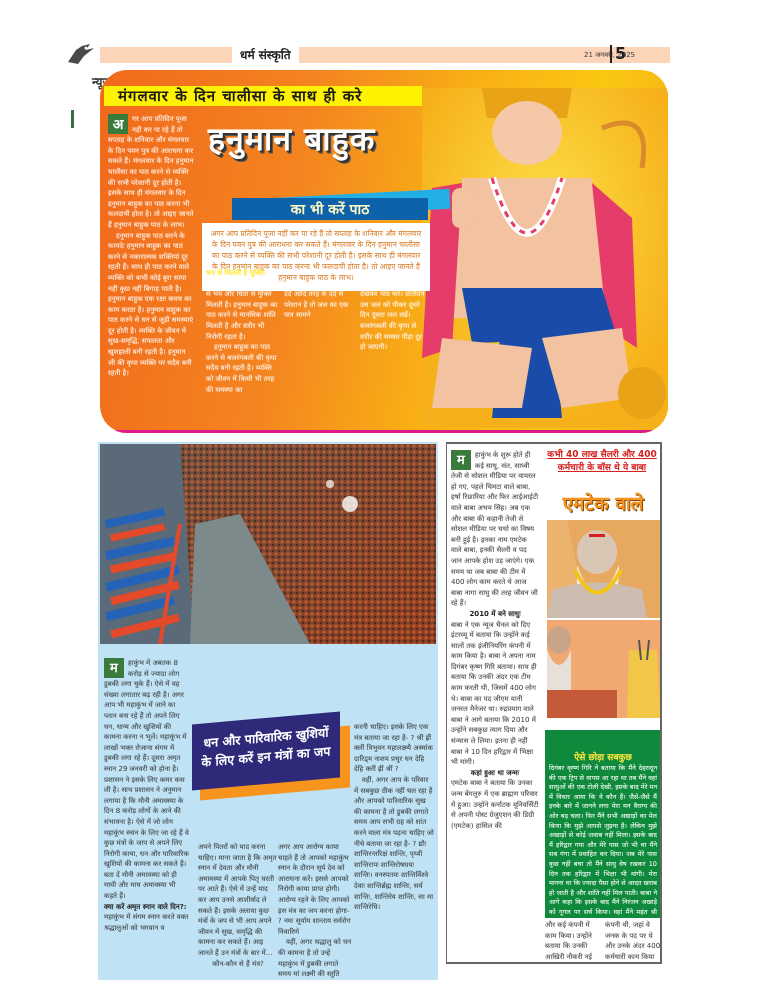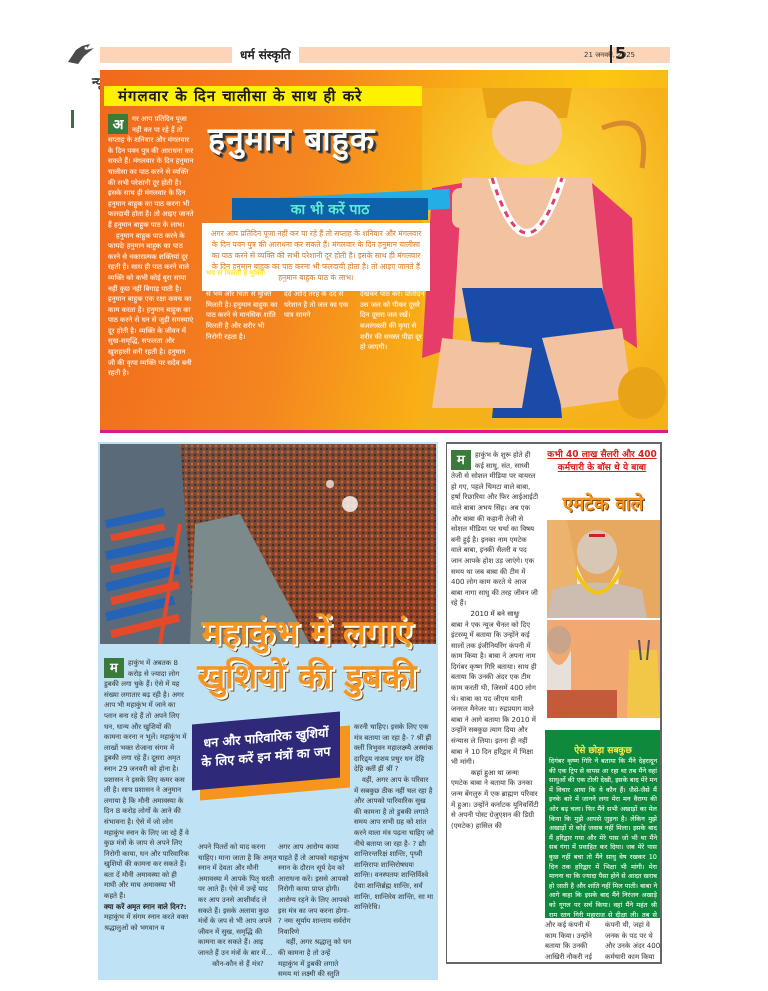--- a/index.html
+++ b/index.html
@@ -13,27 +13,27 @@
   .hdr-logo { left: 66px; top: 42px; width: 32px; height: 24px; }
   .hdr-brand { left: 92px; top: 45px; font-size: 12px; font-weight: bold; color: #333; line-height: 18px; margin-top: 28px; }
   .hdr-brand .red { color: #d4201f; }
   .hdr-section { left: 232px; top: 46px; background: #fff; padding: 0 8px; font-size: 12px; font-weight: bold; color: #222; line-height: 18px; }
   .hdr-date { left: 584px; top: 50px; font-size: 7px; color: #333; }
   .hdr-page { left: 610px; top: 45px; font-size: 16px; font-weight: bold; border-left: 2px solid #222; padding-left: 3px; line-height: 18px; color: #222; }
   .margin-mark { left: 71px; top: 110px; width: 3px; height: 18px; background: #3b6b47; }
 
   
   .top-art { left: 100px; top: 70px; width: 568px; height: 363px;
-    background: linear-gradient(100deg, #f1691c 0%, #f48520 35%, #f9b015 60%, #fbc712 80%, #f6b01a 100%); overflow: hidden; }
+    background: linear-gradient(100deg, #f1691c 0%, #f48520 35%, #f9b015 60%, #fbc712 80%, #f6b01a 100%); overflow: hidden; border-radius: 27px; }
   .top-art .bottom-line { position: absolute; left: 0; bottom: 0; width: 100%; height: 3px; background: #e0198b; }
   .kicker { left: 4px; top: 16px; width: 318px; height: 20px; background: #fff200; font-size: 15px; font-weight: bold; color: #1a1a1a; padding-left: 14px; line-height: 20px; letter-spacing: 1px; }
   .hanuman-img { left: 322px; top: 18px; width: 246px; height: 340px; }
   .big-title { left: 108px; top: 46px; font-size: 32px; font-weight: bold; color: #fff; text-shadow: 2px 2px 0 #333, 3px 3px 0 #555; letter-spacing: 1px; }
   .sub-ribbon-back { left: 150px; top: 124px; width: 200px; height: 20px; background: #23aee5; transform: rotate(-3deg); }
-  .sub-ribbon { left: 132px; top: 128px; width: 196px; height: 22px; background: #0d62a9; color: #5eead4; font-size: 14px; font-weight: bold; text-align: center; line-height: 22px; }
+  .sub-ribbon { left: 132px; top: 128px; width: 196px; height: 22px; background: #0d62a9; color: #fef9c3; font-size: 14px; font-weight: bold; text-align: center; line-height: 22px; }
   .intro-box { left: 102px; top: 153px; width: 228px; height: 68px; background: #fff; padding: 5px 6px; font-size: 7.5px; line-height: 11px; color: #d87a22; text-align: center; }
 
   .col { font-size: 7px; line-height: 10.6px; color: #fff; }
   .col1 { left: 8px; top: 44px; width: 86px; }
   .col2 { left: 106px; top: 198px; width: 74px; }
   .col3 { left: 184px; top: 198px; width: 72px; }
   .col4 { left: 260px; top: 198px; width: 68px; }
   .dropcap { float: left; width: 20px; height: 20px; background: #3a7a3a; color: #fff; font-size: 14px; font-weight: bold; text-align: center; line-height: 20px; margin: 0 4px 0 0; }
   .subhead-yellow { color: #ffe93d; font-weight: bold; }
   .indent { text-indent: 8px; }
@@ -53,26 +53,26 @@
   .bold-run { font-weight: bold; color: #222; text-align: right; }
 
   
   .baba { left: 446px; top: 442px; width: 216px; height: 522px; border: 2px solid #666; border-left: 1px solid #666; background: #fff; overflow: hidden; }
   .baba-col { font-size: 7px; line-height: 10.6px; color: #333; }
   .bcol1 { left: 4px; top: 6px; width: 88px; }
   .baba-kicker { left: 98px; top: 4px; width: 114px; font-size: 9px; font-weight: bold; color: #d4201f; text-decoration: underline; text-align: center; line-height: 13px; }
   .baba-title { left: 98px; top: 46px; width: 116px; font-size: 19px; font-weight: bold; color: #f79420; text-shadow: 1px 1px 0 #7a4a10; text-align: center; }
   .baba-img1 { left: 100px; top: 76px; width: 114px; height: 98px; }
   .baba-img2 { left: 100px; top: 176px; width: 114px; height: 98px; }
-  .green-box { left: 98px; top: 286px; width: 116px; height: 188px; background: #0f8a3d; padding: 13px 4px; overflow: hidden; }
+  .green-box { left: 98px; top: 286px; width: 116px; height: 188px; background: #0f8a3d; padding: 20px 4px; overflow: hidden; }
   .green-box .gtitle { font-size: 9px; font-weight: bold; color: #ffe93d; text-align: center; line-height: 14px; }
   .green-box .gtext { font-size: 6.5px; line-height: 9.6px; color: #fff; text-align: justify; }
   .bcol2 { left: 98px; top: 476px; width: 56px; }
   .bcol3 { left: 158px; top: 476px; width: 56px; }
-  .baba-sub { font-weight: normal; color: #222; text-align: center; }
+  .baba-sub { font-weight: bold; color: #222; text-align: center; }
 </style>
 </head>
 <body>
 
 <div class="abs hdr-band"></div>
 <svg class="abs hdr-logo" viewBox="0 0 32 24">
   <path d="M2 20 L10 8 L16 4 L24 2 L20 8 L28 6 L18 14 L12 22 Z" fill="#4a4a4a"></path>
   <circle cx="20" cy="6" r="1.5" fill="#fff"></circle>
 </svg>
 <div class="abs hdr-brand">
@@ -115,20 +115,21 @@
   <div class="abs intro-box">अगर आप प्रतिदिन पूजा नहीं कर पा रहे हैं तो सप्ताह के शनिवार और मंगलवार के दिन पवन पुत्र की आराधना कर सकते हैं। मंगलवार के दिन हनुमान चालीसा का पाठ करने से व्यक्ति की सभी परेशानी दूर होती है। इसके साथ ही मंगलवार के दिन हनुमान बाहुक का पाठ करना भी फलदायी होता है। तो आइए जानते हैं हनुमान बाहुक पाठ के लाभ।</div>
 
   <div class="abs col col1">
     <span class="dropcap">अ</span>
     <span>गर आप प्रतिदिन पूजा नहीं कर पा रहे हैं तो सप्ताह के शनिवार और मंगलवार के दिन पवन पुत्र की आराधना कर सकते हैं। मंगलवार के दिन हनुमान चालीसा का पाठ करने से व्यक्ति की सभी परेशानी दूर होती है। इसके साथ ही मंगलवार के दिन हनुमान बाहुक का पाठ करना भी फलदायी होता है। तो आइए जानते हैं हनुमान बाहुक पाठ के लाभ।</span>
     <p class="indent">हनुमान बाहुक पाठ करने के फायदेः हनुमान बाहुक का पाठ करने से नकारात्मक शक्तियां दूर रहती हैं। साथ ही पाठ करने वाले व्यक्ति को कभी कोई बुरा साया नहीं कुछ नहीं बिगाड़ पाती है। हनुमान बाहुक एक रक्षा कवच का काम करता है। हनुमान बाहुक का पाठ करने से धन से जुड़ी समस्याएं दूर होती है। व्यक्ति के जीवन में सुख-समृद्धि, सफलता और खुशहाली बनी रहती है। हनुमान जी की कृपा व्यक्ति पर सदैव बनी रहती है।</p>
   </div>
   <div class="abs col col2">
     <span class="subhead-yellow">भय से मिलती है मुक्तिः</span>
     <span>हनुमान बाहुक का पाठ करने से भय और चिंता से मुक्ति मिलती है। हनुमान बाहुक का पाठ करने से मानसिक शांति मिलती है और शरीर भी निरोगी रहता है।</span>
+    <p class="indent">हनुमान बाहुक का पाठ करने से बजरंगबली की कृपा सदैव बनी रहती है। व्यक्ति को जीवन में किसी भी तरह की समस्या का</p>
   </div>
   <div class="abs col col3">
     <p class="indent">अगर कोई गठिया, वात, सिरदर्द, कंठ रोग, जोड़ों का दर्द आदि तरह के दर्द से परेशान है तो जल का एक पात्र सामने</p>
   </div>
   <div class="abs col col4">रखकर हनुमान बाहुक का 26 या 21 दिनों तक मुहूर्त देखकर पाठ करें। प्रतिदिन उस जल को पीकर दूसरे दिन दूसरा जल रखें। बजरंगबली की कृपा से शरीर की समस्त पीड़ा दूर हो जाएगी।</div>
   <div class="bottom-line"></div>
 </div>
 
 <div class="abs kumbh">
   <svg class="abs kumbh-img" viewBox="0 0 336 200" preserveAspectRatio="none">
@@ -155,24 +156,20 @@
     <g fill="#e44a2a">
       <rect x="10" y="85" width="55" height="7" transform="rotate(-12 37 88)"></rect>
       <rect x="10" y="115" width="65" height="8" transform="rotate(-12 42 119)"></rect>
       <rect x="10" y="145" width="70" height="8" transform="rotate(-14 45 149)"></rect>
       <rect x="10" y="178" width="70" height="8" transform="rotate(-14 45 182)"></rect>
     </g>
     <line x1="80" y1="80" x2="60" y2="200" stroke="#e44a2a" stroke-width="4"></line>
     <circle cx="250" cy="60" r="8" fill="#fff" opacity="0.8"></circle>
     <circle cx="230" cy="40" r="4" fill="#fff" opacity="0.7"></circle>
   </svg>
-  <div class="abs kumbh-title">
-    <div>महाकुंभ में लगाएं</div>
-    <div>खुशियों की डुबकी</div>
-  </div>
   <div class="abs mantra-ribbon-back"></div>
   <div class="abs mantra-ribbon">धन और पारिवारिक खुशियों के लिए करें इन मंत्रों का जप</div>
 
   <div class="abs kumbh-col kcol1">
     <span class="dropcap-green">म</span>
     <span>हाकुंभ में अबतक 8 करोड़ से ज्यादा लोग डुबकी लगा चुके हैं। ऐसे में यह संख्या लगातार बढ़ रही है। अगर आप भी महाकुंभ में जाने का प्लान बना रहे हैं तो अपने लिए धन, धान्य और खुशियों की कामना करना न भूलें। महाकुंभ में लाखों भक्त रोजाना संगम में डुबकी लगा रहे हैं। दूसरा अमृत स्नान 29 जनवरी को होना है। प्रशासन ने इसके लिए कमर कस ली है। साथ प्रशासन ने अनुमान लगाया है कि मौनी अमावस्या के दिन 8 करोड़ लोगों के आने की संभावना है। ऐसे में जो लोग महाकुंभ स्नान के लिए जा रहे हैं वे कुछ मंत्रों के जाप से अपने लिए निरोगी काया, धन और पारिवारिक खुशियों की कामना कर सकते हैं। बता दें मौनी अमावस्या को ही माघी और माघ अमावस्या भी कहते हैं।</span>
     <p><span class="bold-run">क्या करें अमृत स्नान वाले दिन?:</span> <span>महाकुंभ में संगम स्नान करते वक्त श्रद्धालुओं को भगवान व</span></p>
   </div>
   <div class="abs kumbh-col kcol2">
     <span>अपने पितरों को याद करना चाहिए। माना जाता है कि अमृत स्नान में देवता और मौनी अमावस्या में आपके पितृ धरती पर आते हैं। ऐसे में उन्हें याद कर आप उनसे आशीर्वाद ले सकते हैं। इसके अलावा कुछ मंत्रों के जप से भी आप अपने जीवन में सुख, समृद्धि की कामना कर सकते हैं। आइ जानते हैं उन मंत्रों के बार में...</span>

